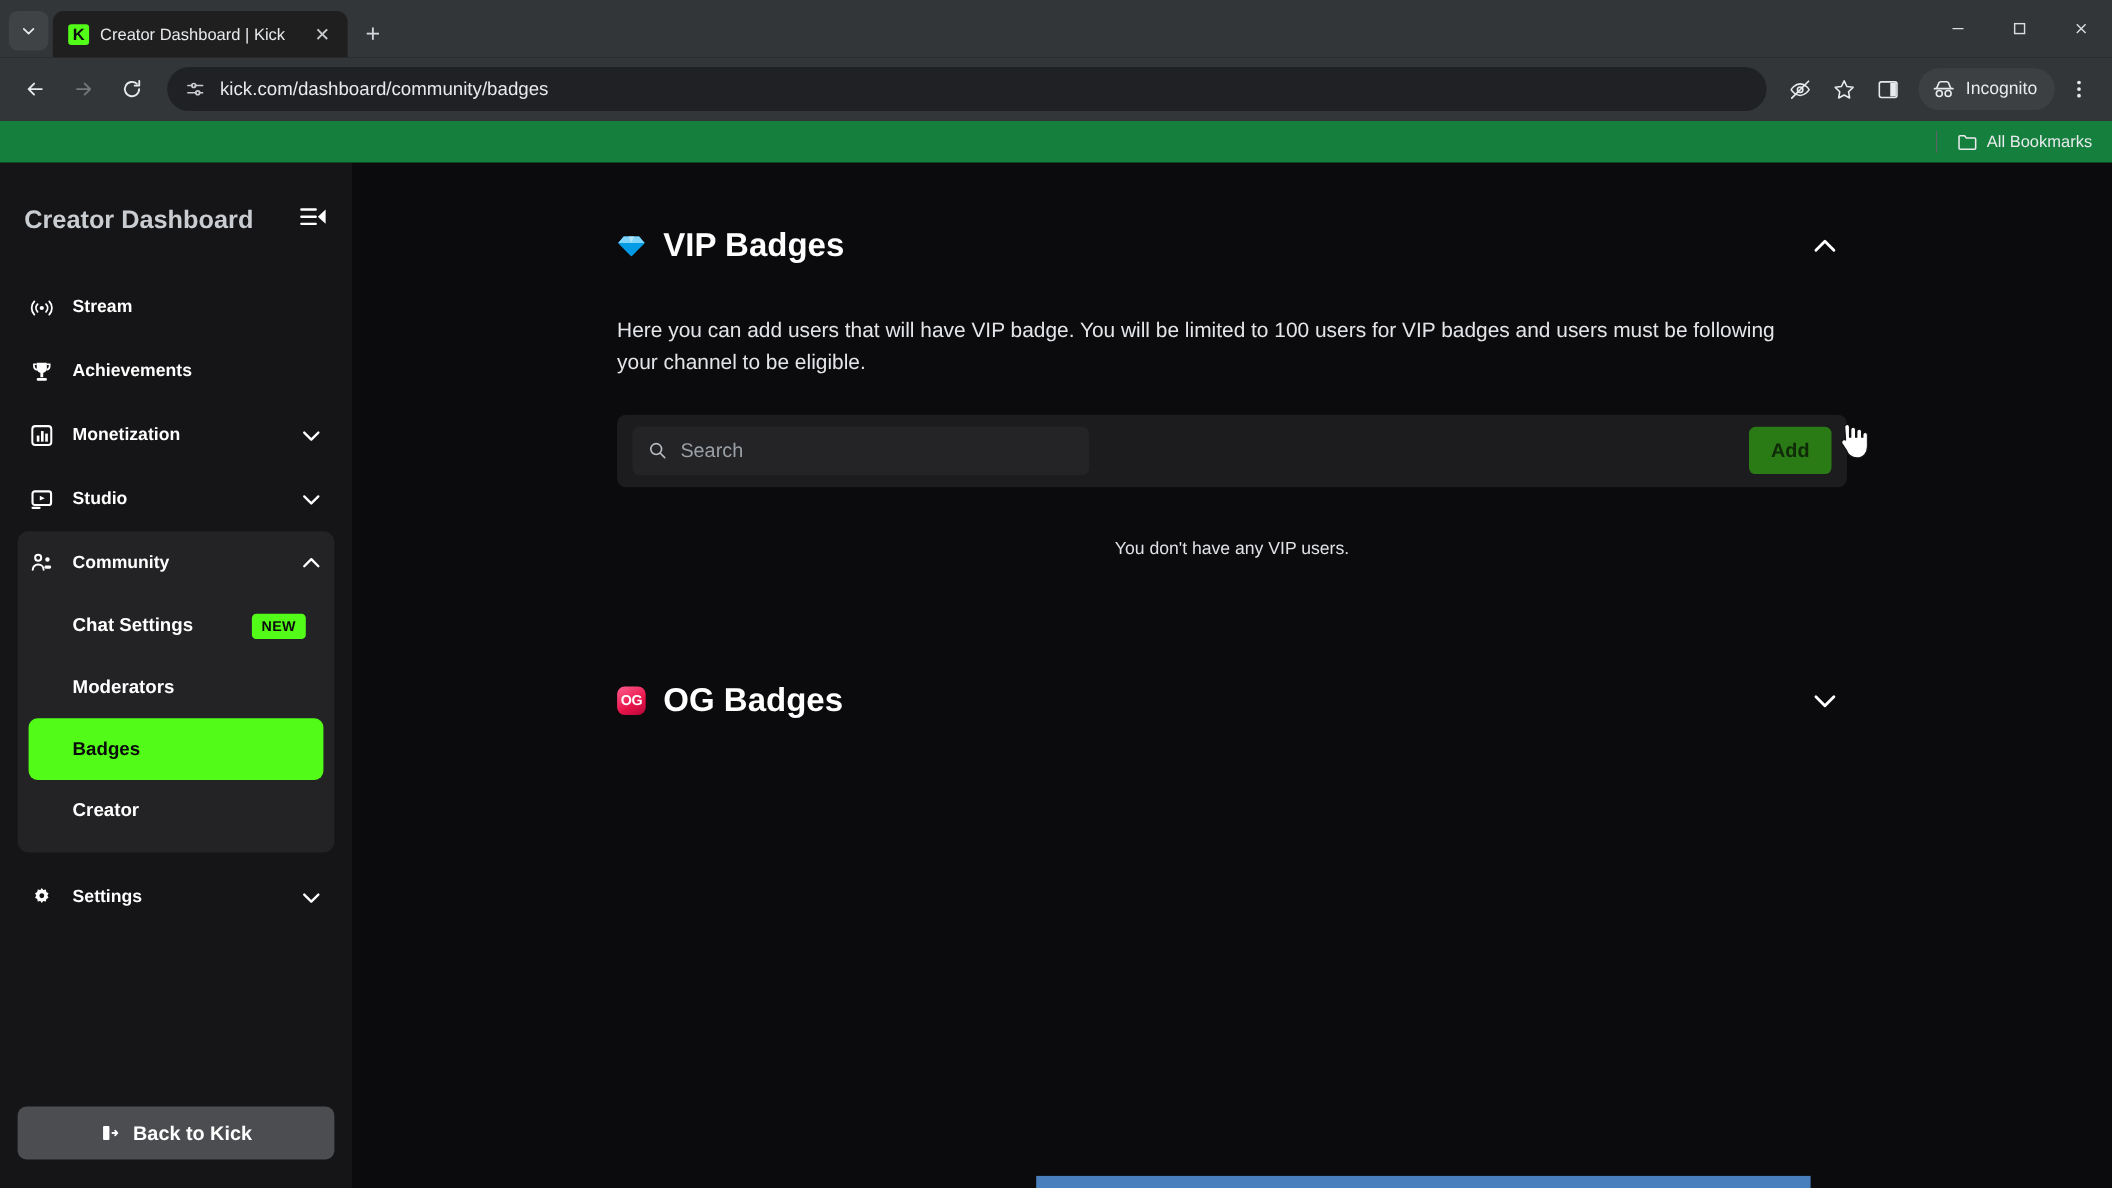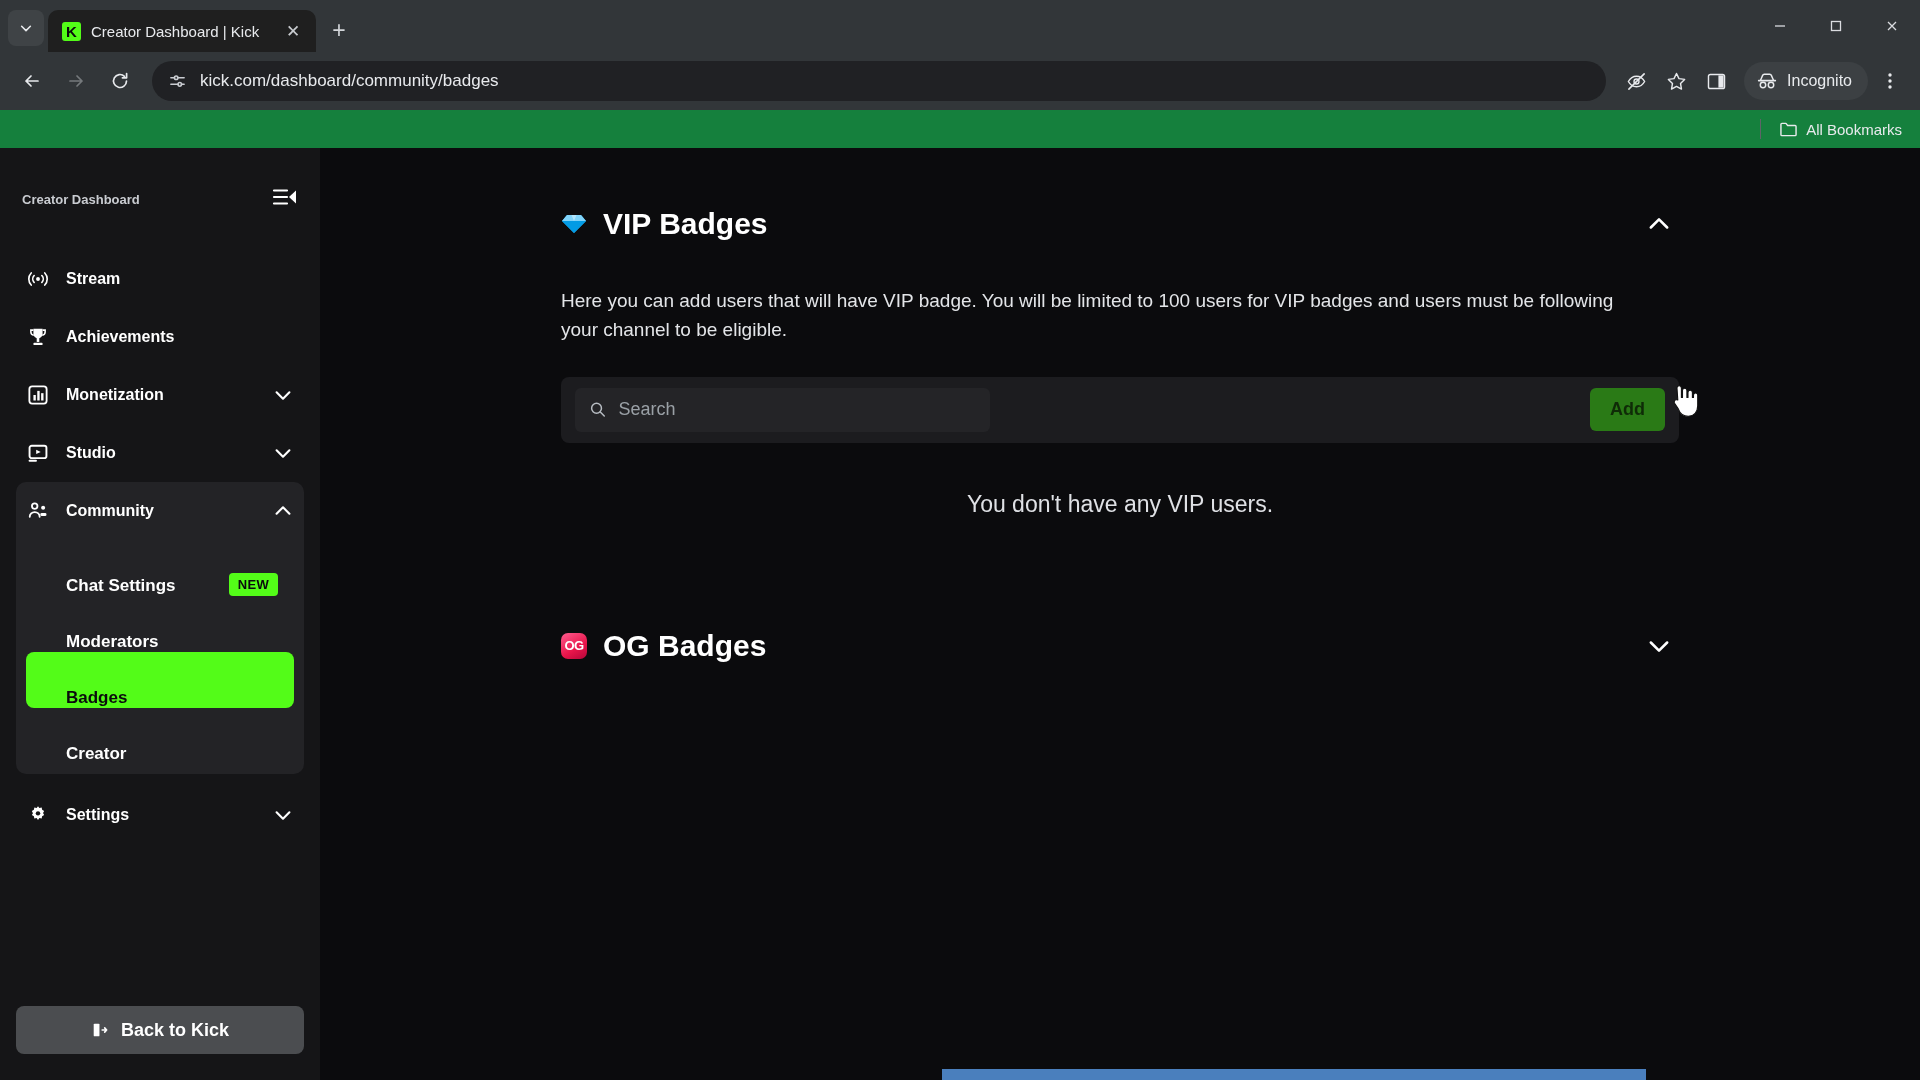--- a/index.html
+++ b/index.html
@@ -106,38 +106,38 @@
   
   .sidebar {
     width: 320px; background: #151517; flex: none;
     display: flex; flex-direction: column;
     padding: 0 16px; position: relative;
   }
   .sb-header {
     display: flex; align-items: center; justify-content: space-between;
     padding: 38px 6px 0 6px;
   }
-  .sb-title { color: #c9ccd1; font-size: 13px; font-weight: bold; text-align: center; }
+  .sb-title { color: #c9ccd1; font-size: 23px; font-weight: bold; text-align: center; }
 
   .sb-nav { margin-top: 38px; display: flex; flex-direction: column; }
 
   .sb-row {
     display: flex; align-items: center; gap: 16px;
     height: 58px; padding: 0 10px; border-radius: 8px;
     color: #ffffff; font-size: 16px; font-weight: bold;
   }
   .sb-row .sb-ico { width: 24px; display: flex; align-items: center; justify-content: center; flex: none; }
   .sb-row .sb-label { flex: 1; }
   .sb-row .sb-chev { color: #ffffff; display: flex; align-items: center; }
 
   .sb-group { background: #232326; border-radius: 10px; padding-bottom: 10px; }
   .sb-group .sb-row.parent { color: #ffffff; }
 
   .sb-sub {
-    display: flex; align-items: flex-end;
+    display: flex; align-items: center;
     height: 56px; margin: 0 10px; padding: 0 0 0 40px;
     border-radius: 8px; color: #ffffff; font-size: 17px; font-weight: bold; gap: 46px;
   }
   .sb-sub.active { background: #53fc18; color: #0b0b0d; }
   .sb-sub .sub-label { flex: 1; }
   .new-badge {
     background: #53fc18; color: #0b0b0d; font-size: 13px; font-weight: bold;
     border-radius: 4px; padding: 4px 9px; margin-right: 16px; letter-spacing: .3px;
   }
 
@@ -193,21 +193,21 @@
   }
   .search-box input::placeholder { color: #9aa0a6; }
   .spacer { flex: 1; }
   .add-btn {
     background: #2a7a16; color: #0f2b07; border: none;
     font-size: 18px; font-weight: bold; border-radius: 6px;
     padding: 11px 20px; font-family: "Liberation Sans", sans-serif;
   }
 
   .empty-state {
-    text-align: center; color: #dfe1e5; font-size: 23px;
+    text-align: center; color: #dfe1e5; font-size: 16px;
     margin-top: 48px;
   }
 
   .section-gap { height: 108px; }
 
   
   .cursor { position: absolute; pointer-events: none; }
 
   
   .hscroll {

